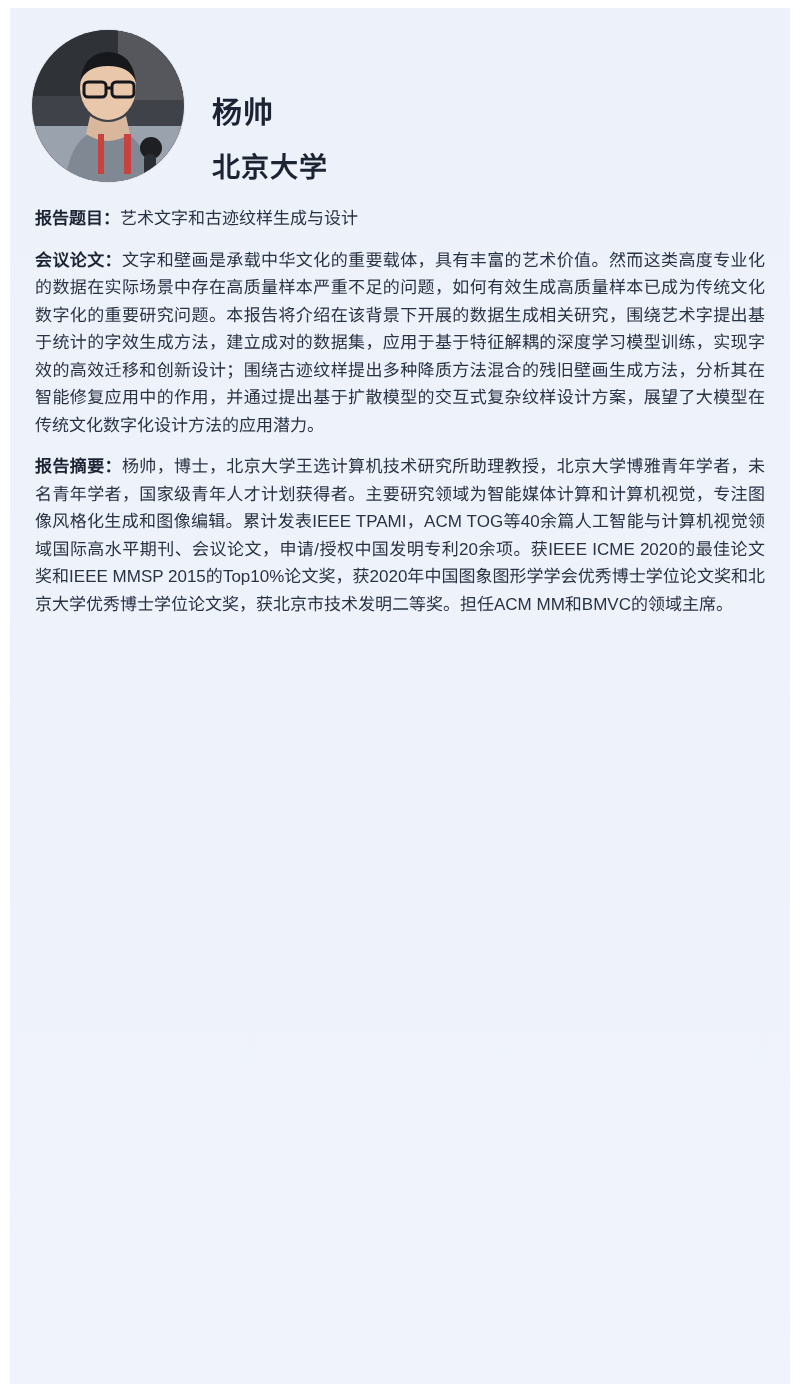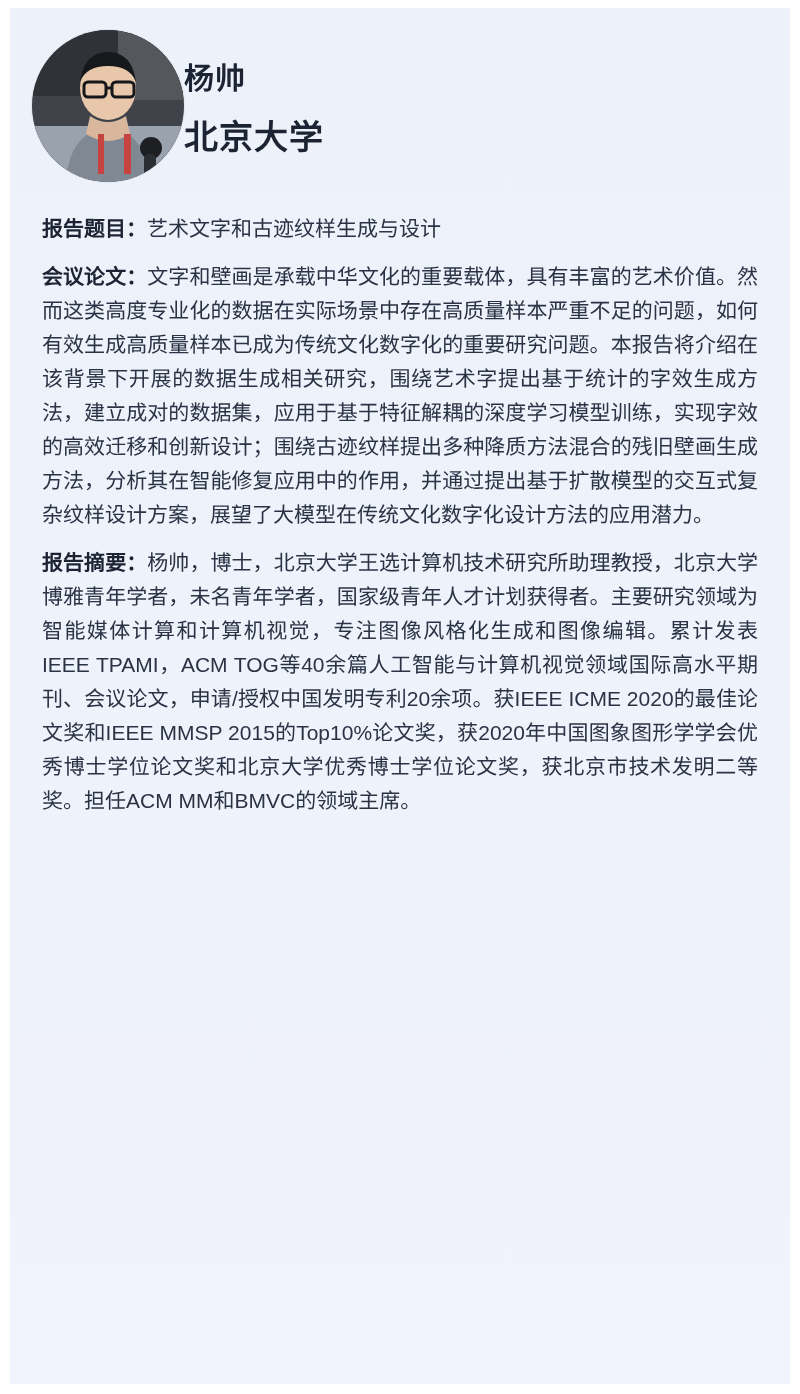--- a/index.html
+++ b/index.html
@@ -50,21 +50,22 @@
     position: absolute;
     left: 0;
     bottom: 0;
     width: 100%;
     height: 10px;
     background: #ffffff;
   }
 
   .header {
     display: flex;
-    align-items: center;
+    align-items: flex-end;
+    gap: 28px;
     padding: 6px 0 14px 4px;
   }
   .avatar {
     width: 152px;
     height: 152px;
     border-radius: 50%;
     flex: 0 0 152px;
     overflow: hidden;
     position: relative;
     background: #6b7280;
@@ -82,40 +83,40 @@
     padding-top: 6px;
   }
   .name {
     font-size: 30px;
     font-weight: bold;
     color: #1c2433;
     letter-spacing: 1px;
     line-height: 1;
   }
   .affiliation {
-    font-size: 34px;
+    font-size: 28px;
     font-weight: bold;
     color: #1c2433;
     letter-spacing: 1px;
     line-height: 1;
   }
 
   .body {
     padding: 4px 2px 0 2px;
   }
   .block {
     margin: 0 0 14px 0;
   }
   .para {
-    font-size: 21px;
+    font-size: 17px;
     line-height: 1.62;
     color: #2a3344;
     text-align: justify;
     text-justify: inter-ideograph;
-    margin: 12px;
+    margin: 5px;
   }
   .label {
     font-weight: bold;
     color: #1c2433;
   }
   .value {
     color: #2a3344;
   }
 </style>
 </head>

